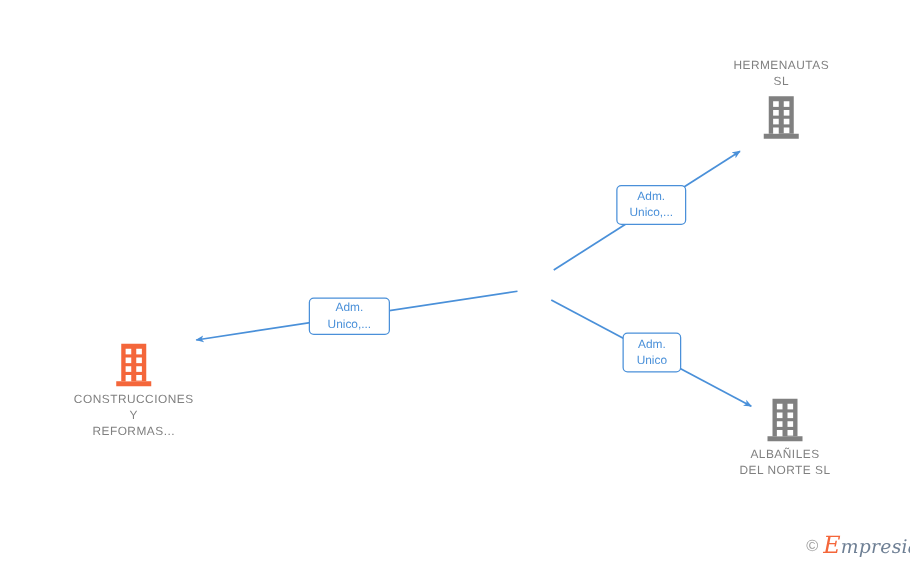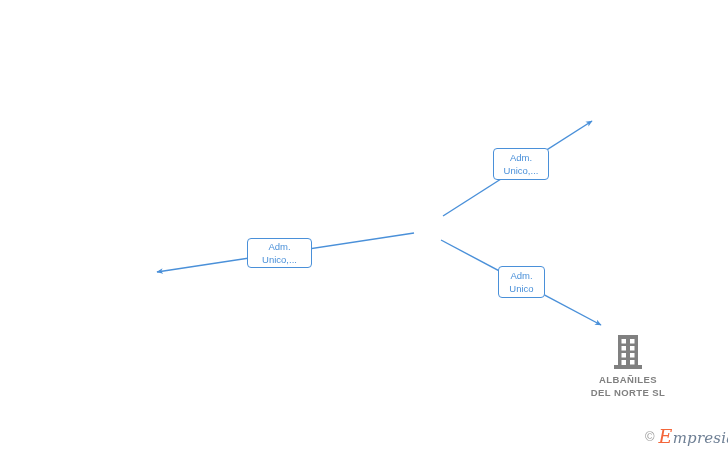--- a/index.html
+++ b/index.html
@@ -106,24 +106,61 @@
       </marker>
     </defs>
 
     <line x1="443" y1="216" x2="592" y2="121" stroke="#4a90d9" stroke-width="1.4" marker-end="url(#arrowhead)"></line>
 
     <line x1="414" y1="233" x2="157" y2="272" stroke="#4a90d9" stroke-width="1.4" marker-end="url(#arrowhead)"></line>
 
     <line x1="441" y1="240" x2="601" y2="325" stroke="#4a90d9" stroke-width="1.4" marker-end="url(#arrowhead)"></line>
   </svg>
 
+  <div class="node" style="left:625px; top:46px;">
+    <div class="node-label above">HERMENAUTAS
+SL</div>
+    <span class="node-icon">
+      <svg width="32" height="36" viewBox="0 0 32 36" xmlns="http://www.w3.org/2000/svg">
+        <rect x="6" y="1" width="20" height="30" fill="#808080"></rect>
+        <rect x="2" y="31" width="28" height="4" fill="#808080"></rect>
+        <rect x="9.5" y="5" width="4.5" height="4.5" fill="#ffffff"></rect>
+        <rect x="18" y="5" width="4.5" height="4.5" fill="#ffffff"></rect>
+        <rect x="9.5" y="12" width="4.5" height="4.5" fill="#ffffff"></rect>
+        <rect x="18" y="12" width="4.5" height="4.5" fill="#ffffff"></rect>
+        <rect x="9.5" y="19" width="4.5" height="4.5" fill="#ffffff"></rect>
+        <rect x="18" y="19" width="4.5" height="4.5" fill="#ffffff"></rect>
+        <rect x="9.5" y="26" width="4.5" height="5" fill="#ffffff"></rect>
+        <rect x="18" y="26" width="4.5" height="4.5" fill="#ffffff"></rect>
+      </svg>
+    </span>
+  </div>
 
 
+  <div class="node" style="left:107px; top:274px;">
+    <span class="node-icon">
+      <svg width="32" height="36" viewBox="0 0 32 36" xmlns="http://www.w3.org/2000/svg">
+        <rect x="6" y="1" width="20" height="30" fill="#f4663a"></rect>
+        <rect x="2" y="31" width="28" height="4" fill="#f4663a"></rect>
+        <rect x="9.5" y="5" width="4.5" height="4.5" fill="#ffffff"></rect>
+        <rect x="18" y="5" width="4.5" height="4.5" fill="#ffffff"></rect>
+        <rect x="9.5" y="12" width="4.5" height="4.5" fill="#ffffff"></rect>
+        <rect x="18" y="12" width="4.5" height="4.5" fill="#ffffff"></rect>
+        <rect x="9.5" y="19" width="4.5" height="4.5" fill="#ffffff"></rect>
+        <rect x="18" y="19" width="4.5" height="4.5" fill="#ffffff"></rect>
+        <rect x="9.5" y="26" width="4.5" height="5" fill="#ffffff"></rect>
+        <rect x="18" y="26" width="4.5" height="4.5" fill="#ffffff"></rect>
+      </svg>
+    </span>
+    <div class="node-label">CONSTRUCCIONES
+Y
+REFORMAS...</div>
+  </div>
 
-  <div class="node" style="left:628px; top:334px;font-weight:bold;">
+  <div class="node" style="left:628px; top:318px;">
     <span class="node-icon">
       <svg width="32" height="36" viewBox="0 0 32 36" xmlns="http://www.w3.org/2000/svg">
         <rect x="6" y="1" width="20" height="30" fill="#808080"></rect>
         <rect x="2" y="31" width="28" height="4" fill="#808080"></rect>
         <rect x="9.5" y="5" width="4.5" height="4.5" fill="#ffffff"></rect>
         <rect x="18" y="5" width="4.5" height="4.5" fill="#ffffff"></rect>
         <rect x="9.5" y="12" width="4.5" height="4.5" fill="#ffffff"></rect>
         <rect x="18" y="12" width="4.5" height="4.5" fill="#ffffff"></rect>
         <rect x="9.5" y="19" width="4.5" height="4.5" fill="#ffffff"></rect>
         <rect x="18" y="19" width="4.5" height="4.5" fill="#ffffff"></rect>

